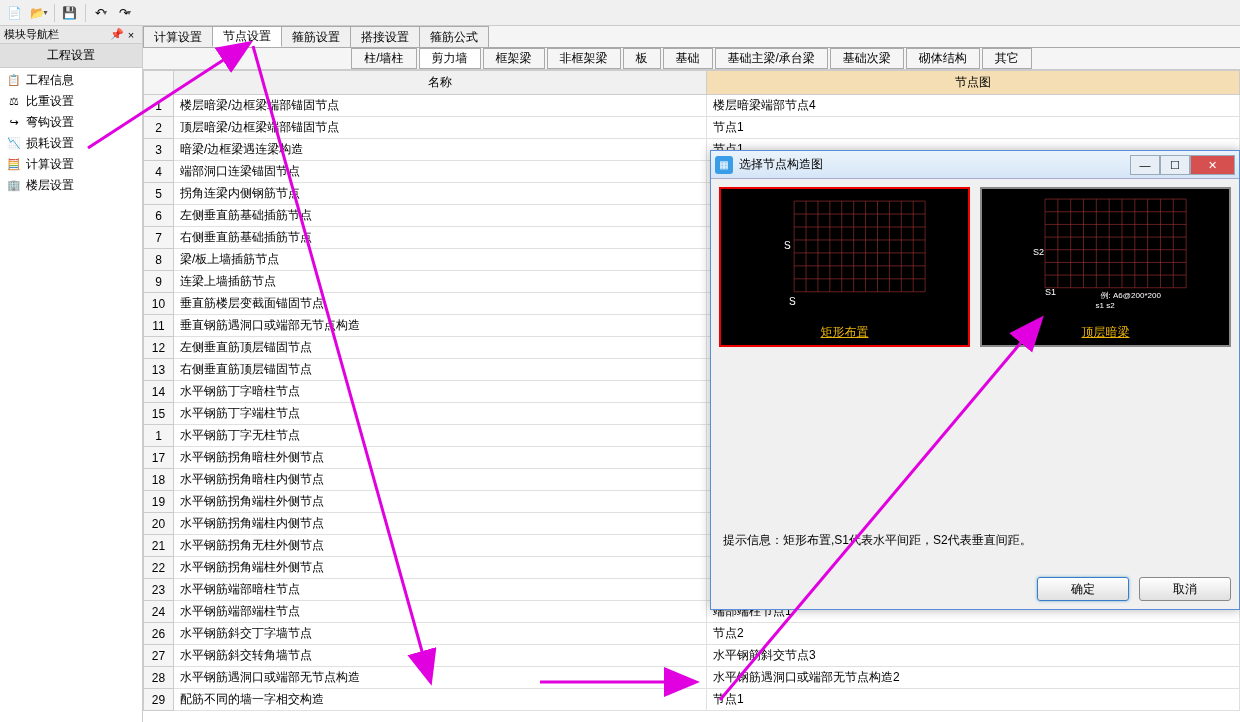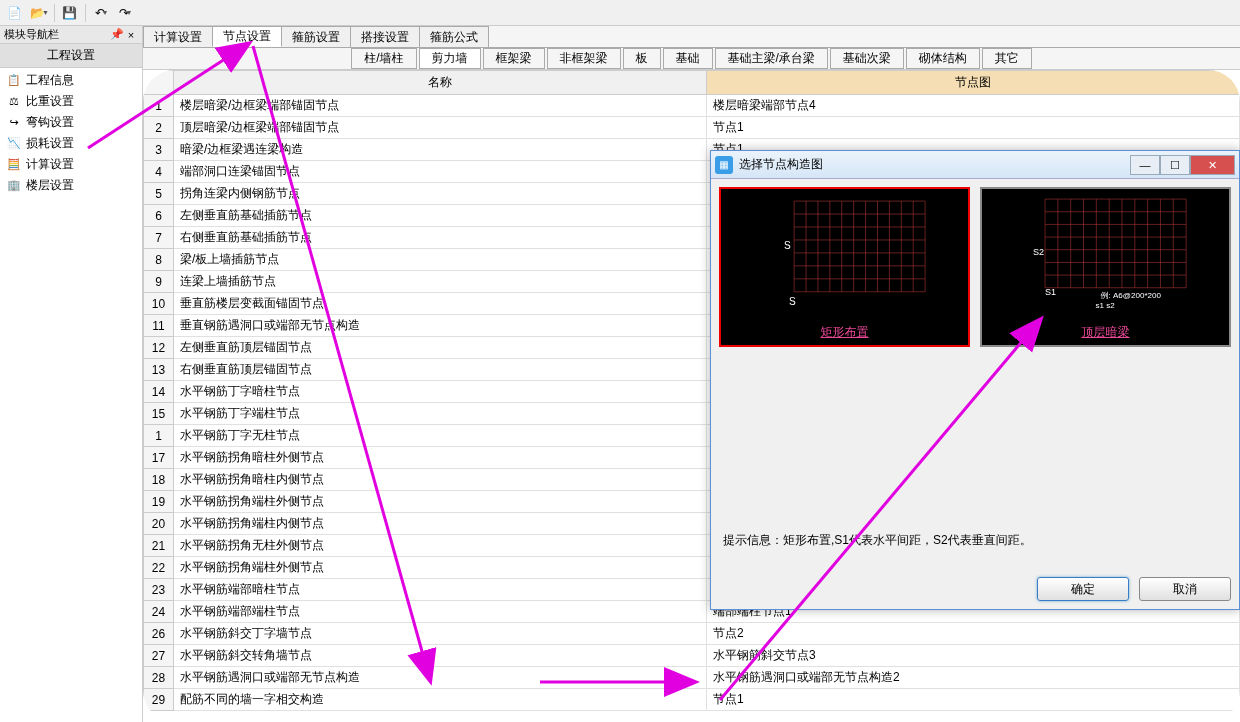--- a/index.html
+++ b/index.html
@@ -23,41 +23,41 @@
 
 .content { flex: 1; display: flex; flex-direction: column; background: #fff; }
 .tabs-row { display: flex; height: 22px; border-bottom: 1px solid #aaa; background: #f5f5f5; }
 .tab { padding: 3px 10px; border: 1px solid #aaa; border-bottom: none; background: #f0f0f0; cursor: pointer; margin-right: -1px; font-size: 12px; display: flex; align-items: center; }
 .tab.active { background: #fff; border-bottom: 1px solid #fff; position: relative; z-index: 1; }
 
 .subtabs-row { display: flex; height: 22px; background: #f5f5f5; border-bottom: 1px solid #ccc; padding-left: 2px; justify-content: center; }
 .subtab { padding: 3px 12px; border: 1px solid #aaa; background: #f5f5f5; cursor: pointer; margin-right: 2px; font-size: 12px; display: flex; align-items: center; }
 .subtab.active { background: #fff; }
 
-.table-scroll { flex: 1; overflow: auto; border-radius: 32px; }
+.table-scroll { flex: 1; overflow: auto; }
 .grid-table { width: 100%; border-collapse: collapse; table-layout: fixed; }
 .grid-table th { background: #f5deb3; border: 1px solid #ccc; padding: 3px; font-weight: normal; text-align: center; font-size: 12px; }
 .grid-table th.name-col { background: #f0f0f0; }
 .grid-table td { border: 1px solid #e0e0e0; padding: 2px 6px; font-size: 12px; height: 19px; white-space: nowrap; overflow: hidden; }
 .grid-table .row-num { width: 30px; text-align: center; background: #f5f5f5; border: 1px solid #ccc; }
 .grid-table .name-cell { width: 260px; }
 .grid-table .val-cell { width: 250px; }
 
 .dialog { position: absolute; right: 0px; top: 150px; width: 530px; height: 460px; background: #f0f0f0; border: 1px solid #5a8fd8; box-shadow: 0 0 10px rgba(0,0,0,0.3); display: flex; flex-direction: column; }
 .dialog-titlebar { height: 28px; background: linear-gradient(#eaf3fb, #d6e6f7); display: flex; align-items: center; padding: 0 4px; border-bottom: 1px solid #aac; }
 .dialog-icon { width: 18px; height: 18px; background: #3a9de8; border-radius: 3px; margin-right: 6px; display: flex; align-items: center; justify-content: center; color: #fff; font-size: 10px; }
 .dialog-title { flex: 1; font-size: 12px; }
 .win-btns { display: flex; gap: 0; }
 .win-btn { width: 30px; height: 20px; border: 1px solid #9ab; background: #e8eef5; text-align: center; line-height: 18px; font-size: 11px; cursor: pointer; }
 .win-btn.close { background: #d75050; color: #fff; width: 45px; }
 .dialog-body { flex: 1; padding: 8px; display: flex; flex-direction: column; }
 .preview-row { display: flex; gap: 10px; }
 .preview-box { flex: 1; background: #000; border: 2px solid #888; position: relative; height: 160px; display: flex; flex-direction: column; align-items: center; justify-content: center; }
 .preview-box.selected { border: 2px solid #e00; }
-.preview-label { color: #ec4899; text-decoration: underline; font-size: 12px; padding: 4px; }
+.preview-label { color: #eab308; text-decoration: underline; font-size: 12px; padding: 4px; }
 .grid-svg { flex: 1; width: 100%; }
 .dialog-tip { font-size: 12px; padding: 12px 4px; }
 .dialog-buttons { padding: 8px; display: flex; justify-content: flex-end; gap: 10px; }
 .dlg-btn { width: 92px; height: 24px; border: 1px solid #888; background: linear-gradient(#fff,#e0e0e0); cursor: pointer; font-size: 12px; border-radius: 3px; }
 .dlg-btn.primary { border: 1px solid #3a7cc8; box-shadow: 0 0 3px #6ac; }
 
 svg.arrow { position: absolute; pointer-events: none; z-index: 100; }
 </style>
 </head>
 <body>

